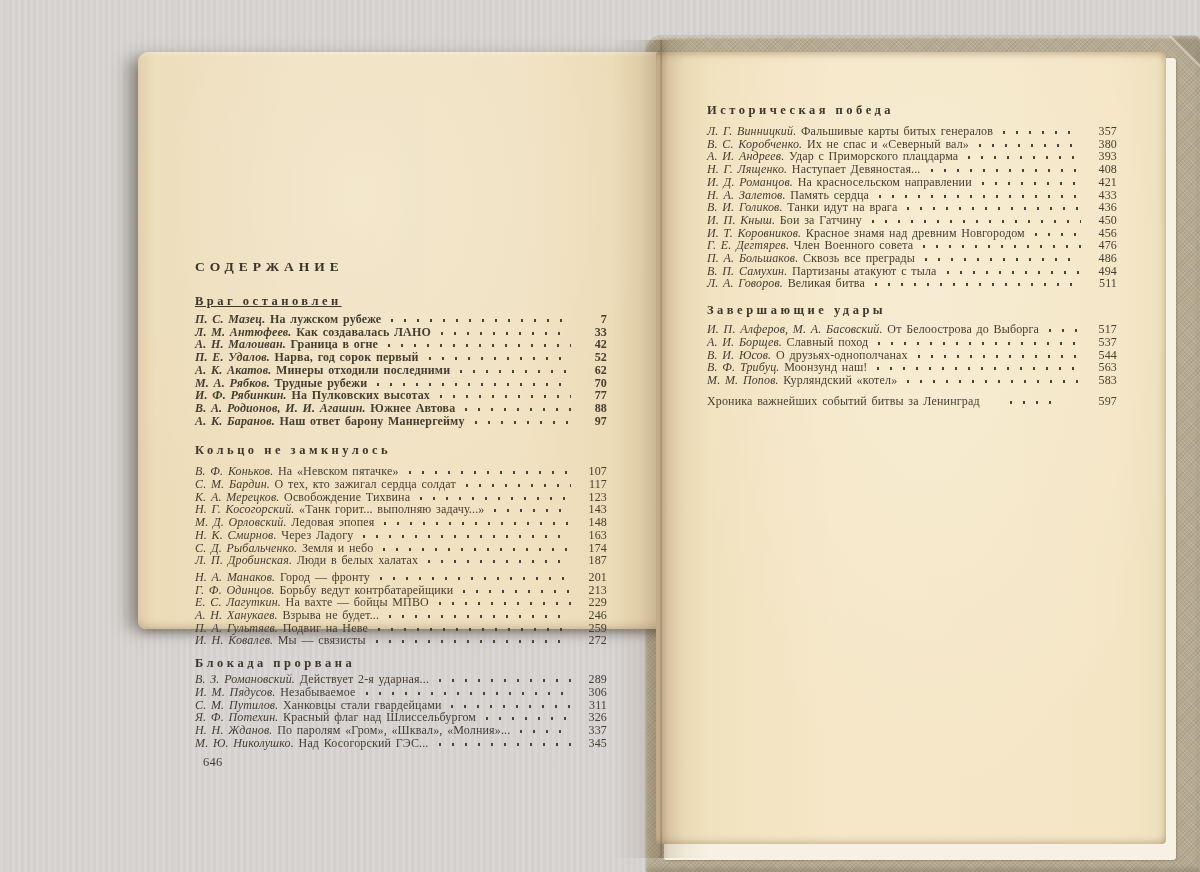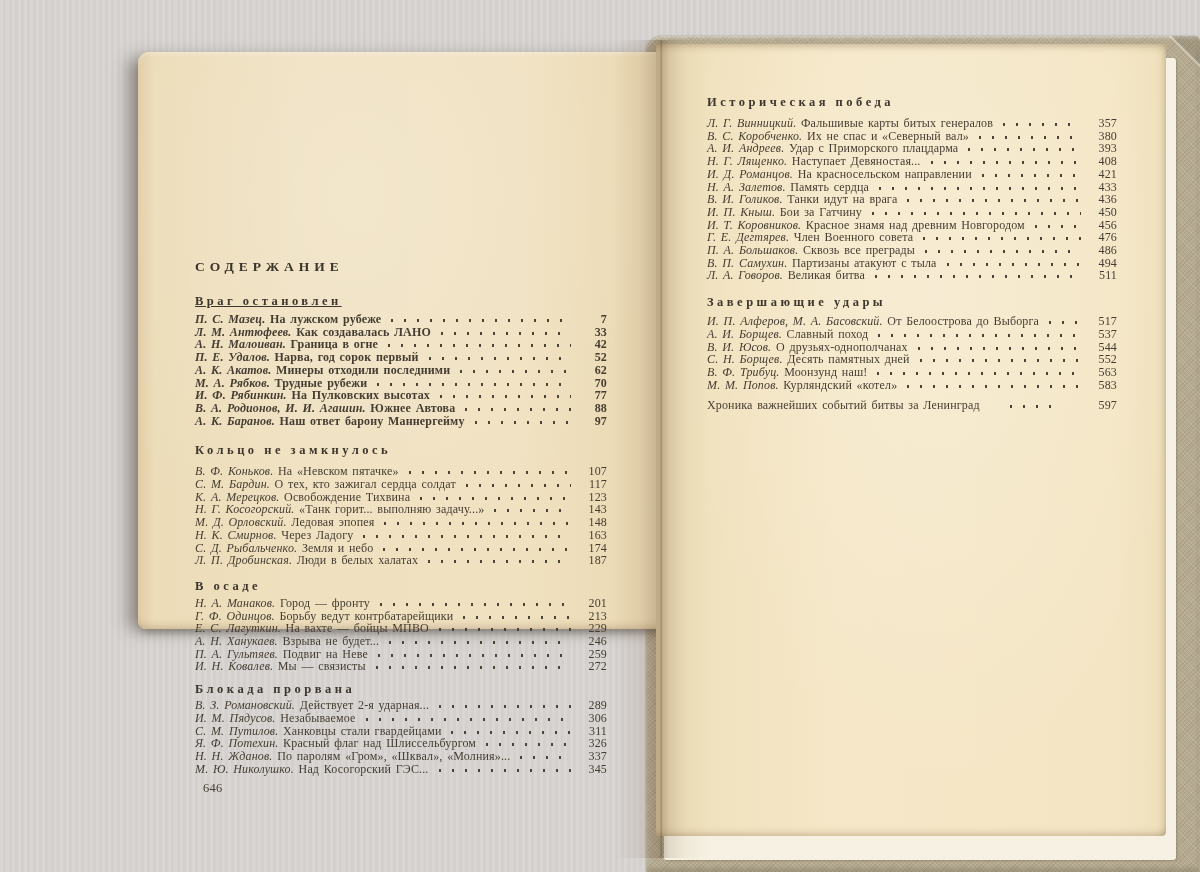--- a/index.html
+++ b/index.html
@@ -43,21 +43,21 @@
       linear-gradient(90deg,#e2cda6 0,#ecdcb8 3%,#efe0bf 30%,#f0e1c0 70%,#ead8b2 96%,#e4d0a9 100%);
     border-radius:11px 3px 3px 8px;
     box-shadow:
       -12px 3px 16px -2px rgba(92,84,72,.55),
       0 6px 10px -3px rgba(92,84,72,.55),
       inset 0 -8px 10px -7px rgba(110,82,48,.35),
       inset 0 4px 6px -4px rgba(255,255,255,.5);
     padding-left: 38px;
   }
   .page-right{
-    left:656px;top:44px;width:510px;height:792px;
+    left:656px;top:52px;width:510px;height:792px;
     background:
       radial-gradient(ellipse at 55% 30%, rgba(255,255,255,.22), rgba(0,0,0,0) 65%),
       linear-gradient(90deg,#e6d2ab 0,#f0e1bd 5%,#f5e7c7 35%,#f4e6c5 90%,#efe0bc 100%);
     border-radius:2px 3px 4px 2px;
     box-shadow:
       inset 0 7px 9px -6px rgba(105,78,45,.40),
       inset -6px 0 8px -5px rgba(105,78,45,.30),
       inset 0 -7px 9px -6px rgba(105,78,45,.35);
   }
   .gutter{
@@ -198,21 +198,20 @@
               <span class="txt"><span class="au">С. Д. Рыбальченко.</span> <span class="ti">Земля и небо</span></span>
               <span class="dots"></span>
               <span class="pg">174</span>
             </div>
             <div class="row">
               <span class="txt"><span class="au">Л. П. Дробинская.</span> <span class="ti">Люди в белых халатах</span></span>
               <span class="dots"></span>
               <span class="pg">187</span>
             </div>
           </div>
-          <div class="heading" style="margin-top: 13px;">В осаде</div>
           <div class="entries" style="margin-top: 4px;">
             <div class="row">
               <span class="txt"><span class="au">Н. А. Манаков.</span> <span class="ti">Город — фронту</span></span>
               <span class="dots"></span>
               <span class="pg">201</span>
             </div>
             <div class="row">
               <span class="txt"><span class="au">Г. Ф. Одинцов.</span> <span class="ti">Борьбу ведут контрбатарейщики</span></span>
               <span class="dots"></span>
               <span class="pg">213</span>
@@ -358,25 +357,20 @@
               <span class="txt"><span class="au">А. И. Борщев.</span> <span class="ti">Славный поход</span></span>
               <span class="dots"></span>
               <span class="pg">537</span>
             </div>
             <div class="row">
               <span class="txt"><span class="au">В. И. Юсов.</span> <span class="ti">О друзьях-однополчанах</span></span>
               <span class="dots"></span>
               <span class="pg">544</span>
             </div>
             <div class="row">
-              <span class="txt"><span class="au">С. Н. Борщев.</span> <span class="ti">Десять памятных дней</span></span>
-              <span class="dots"></span>
-              <span class="pg">552</span>
-            </div>
-            <div class="row">
               <span class="txt"><span class="au">В. Ф. Трибуц.</span> <span class="ti">Моонзунд наш!</span></span>
               <span class="dots"></span>
               <span class="pg">563</span>
             </div>
             <div class="row">
               <span class="txt"><span class="au">М. М. Попов.</span> <span class="ti">Курляндский «котел»</span></span>
               <span class="dots"></span>
               <span class="pg">583</span>
             </div>
           </div>

